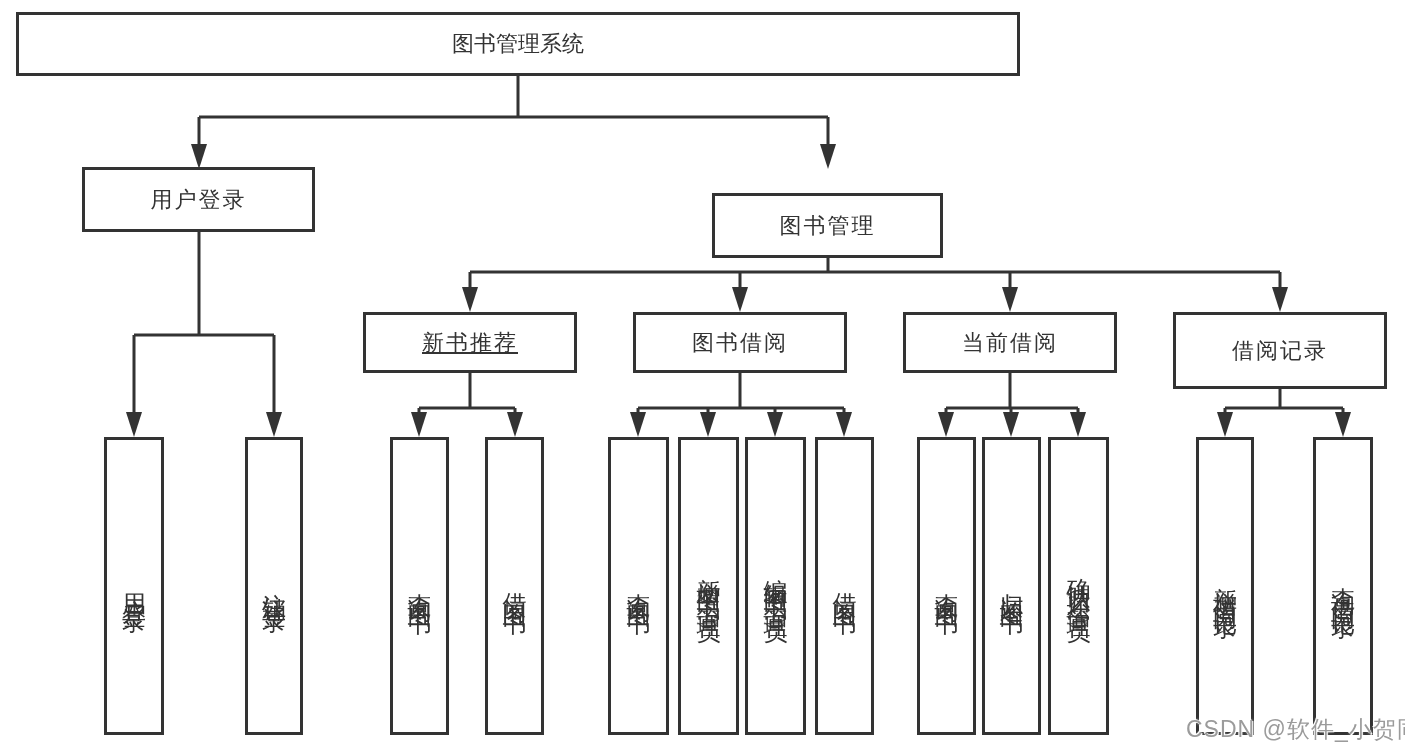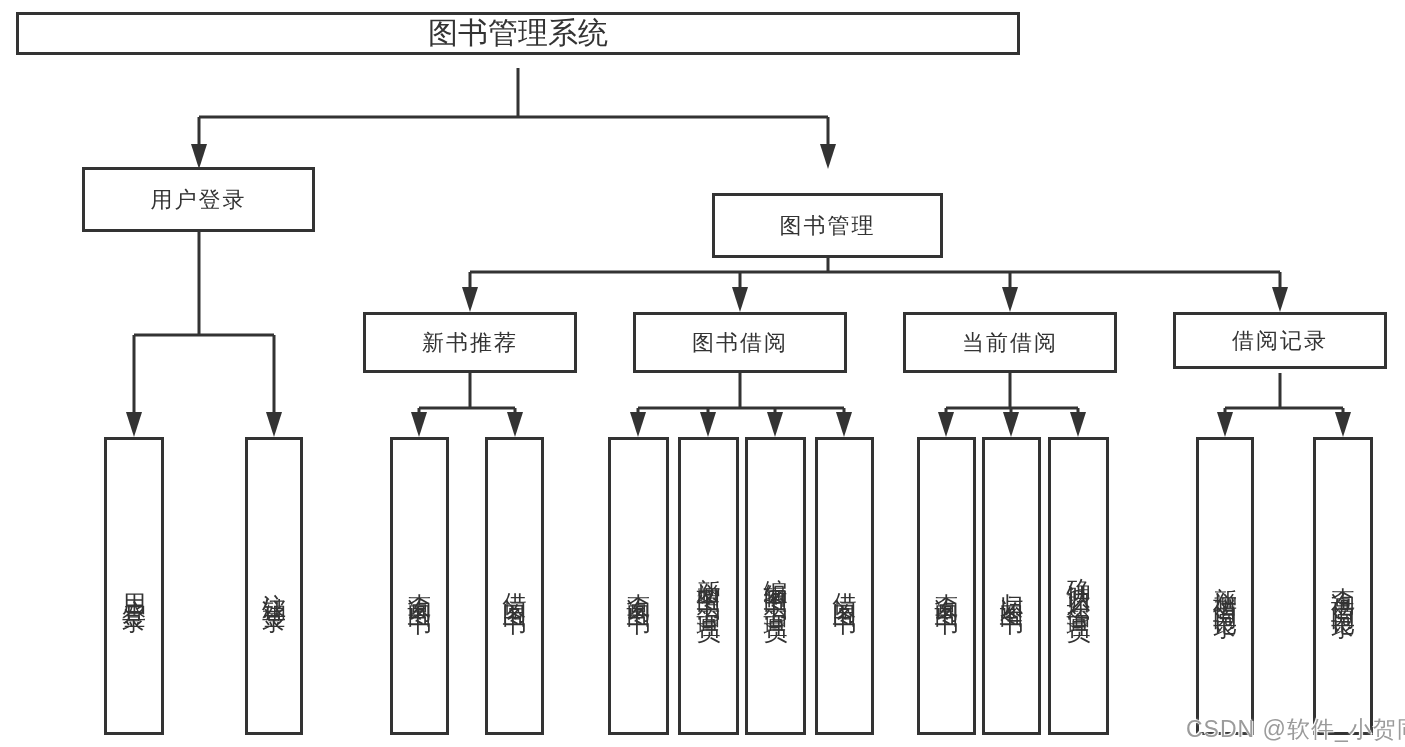--- a/index.html
+++ b/index.html
@@ -31,22 +31,22 @@
     align-items: center;
     justify-content: center;
     color: #333333;
   }
   .hnode {
     font-size: 22px;
     letter-spacing: 2px;
     line-height: 1;
   }
   .root-node {
-    left: 16px; top: 12px; width: 1004px; height: 43px;
-    font-size: 30px;
+    left: 16px; top: 12px; width: 1004px; height: 64px;
+    font-size: 22px;
   }
   .vnode {
     top: 437px;
     height: 298px;
     font-size: 24px;
   }
   .vnode .vtext {
     writing-mode: vertical-rl;
     text-orientation: mixed;
     letter-spacing: 6px;
@@ -116,30 +116,30 @@
     <span>图书管理系统</span>
   </div>
 
   <div class="node hnode" style="left:82px; top:167px; width:233px; height:65px;">
     <span>用户登录</span>
   </div>
   <div class="node hnode" style="left:712px; top:169px; width:231px; height:65px;margin-top:24px;">
     <span>图书管理</span>
   </div>
 
-  <div class="node hnode" style="left:363px; top:312px; width:214px; height:61px;">
+  <div class="node hnode" style="left:363px; top:312px; width:214px; height:61px;text-decoration:underline;">
     <span>新书推荐</span>
   </div>
   <div class="node hnode" style="left:903px; top:312px; width:214px; height:61px;">
     <span>当前借阅</span>
   </div>
   <div class="node hnode" style="left:633px; top:312px; width:214px; height:61px;">
     <span>图书借阅</span>
   </div>
-  <div class="node hnode" style="left:1173px; top:312px; width:214px; height:57px;align-items:center;">
+  <div class="node hnode" style="left:1173px; top:312px; width:214px; height:77px;align-items:center;">
     <span>借阅记录</span>
   </div>
 
   <div class="node vnode" style="left:104px; width:60px;">
     <span class="vtext">用户登录</span>
   </div>
   <div class="node vnode" style="left:245px; width:58px;">
     <span class="vtext">注销登录</span>
   </div>
 

